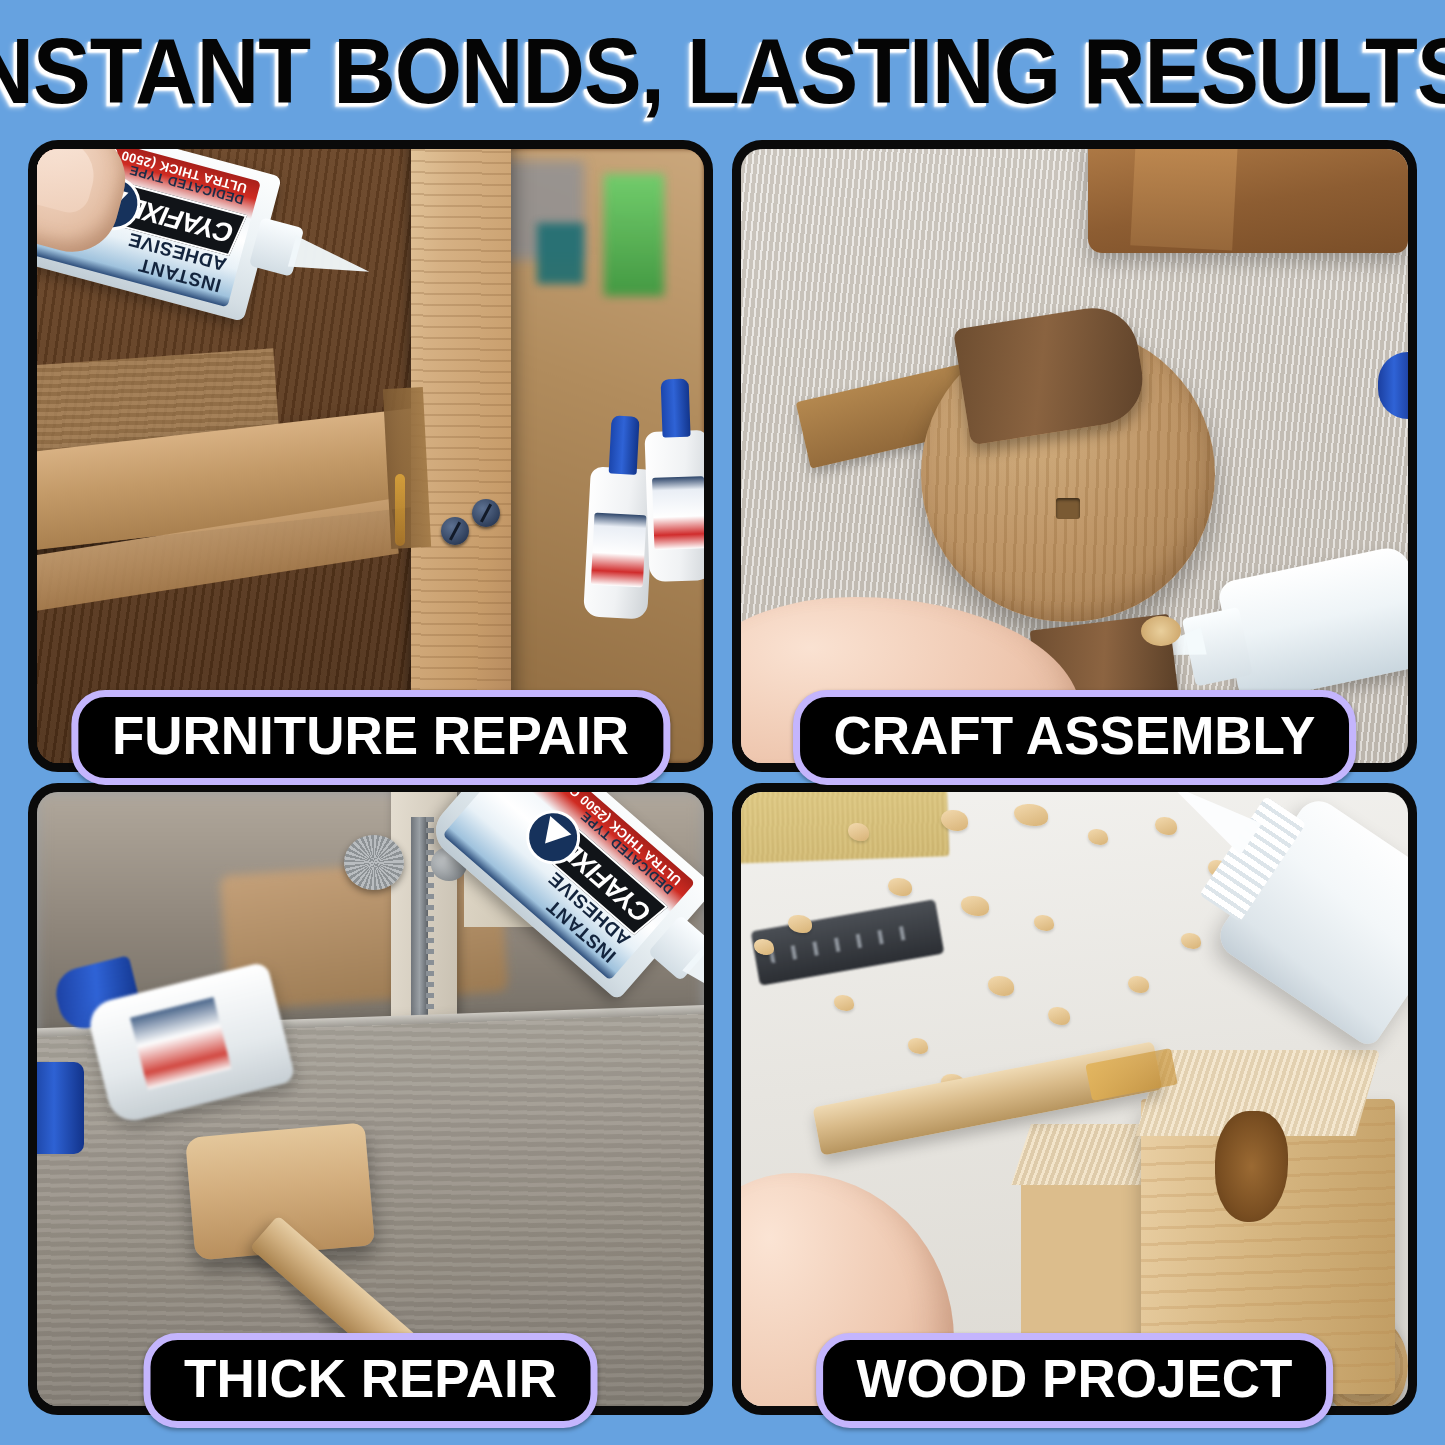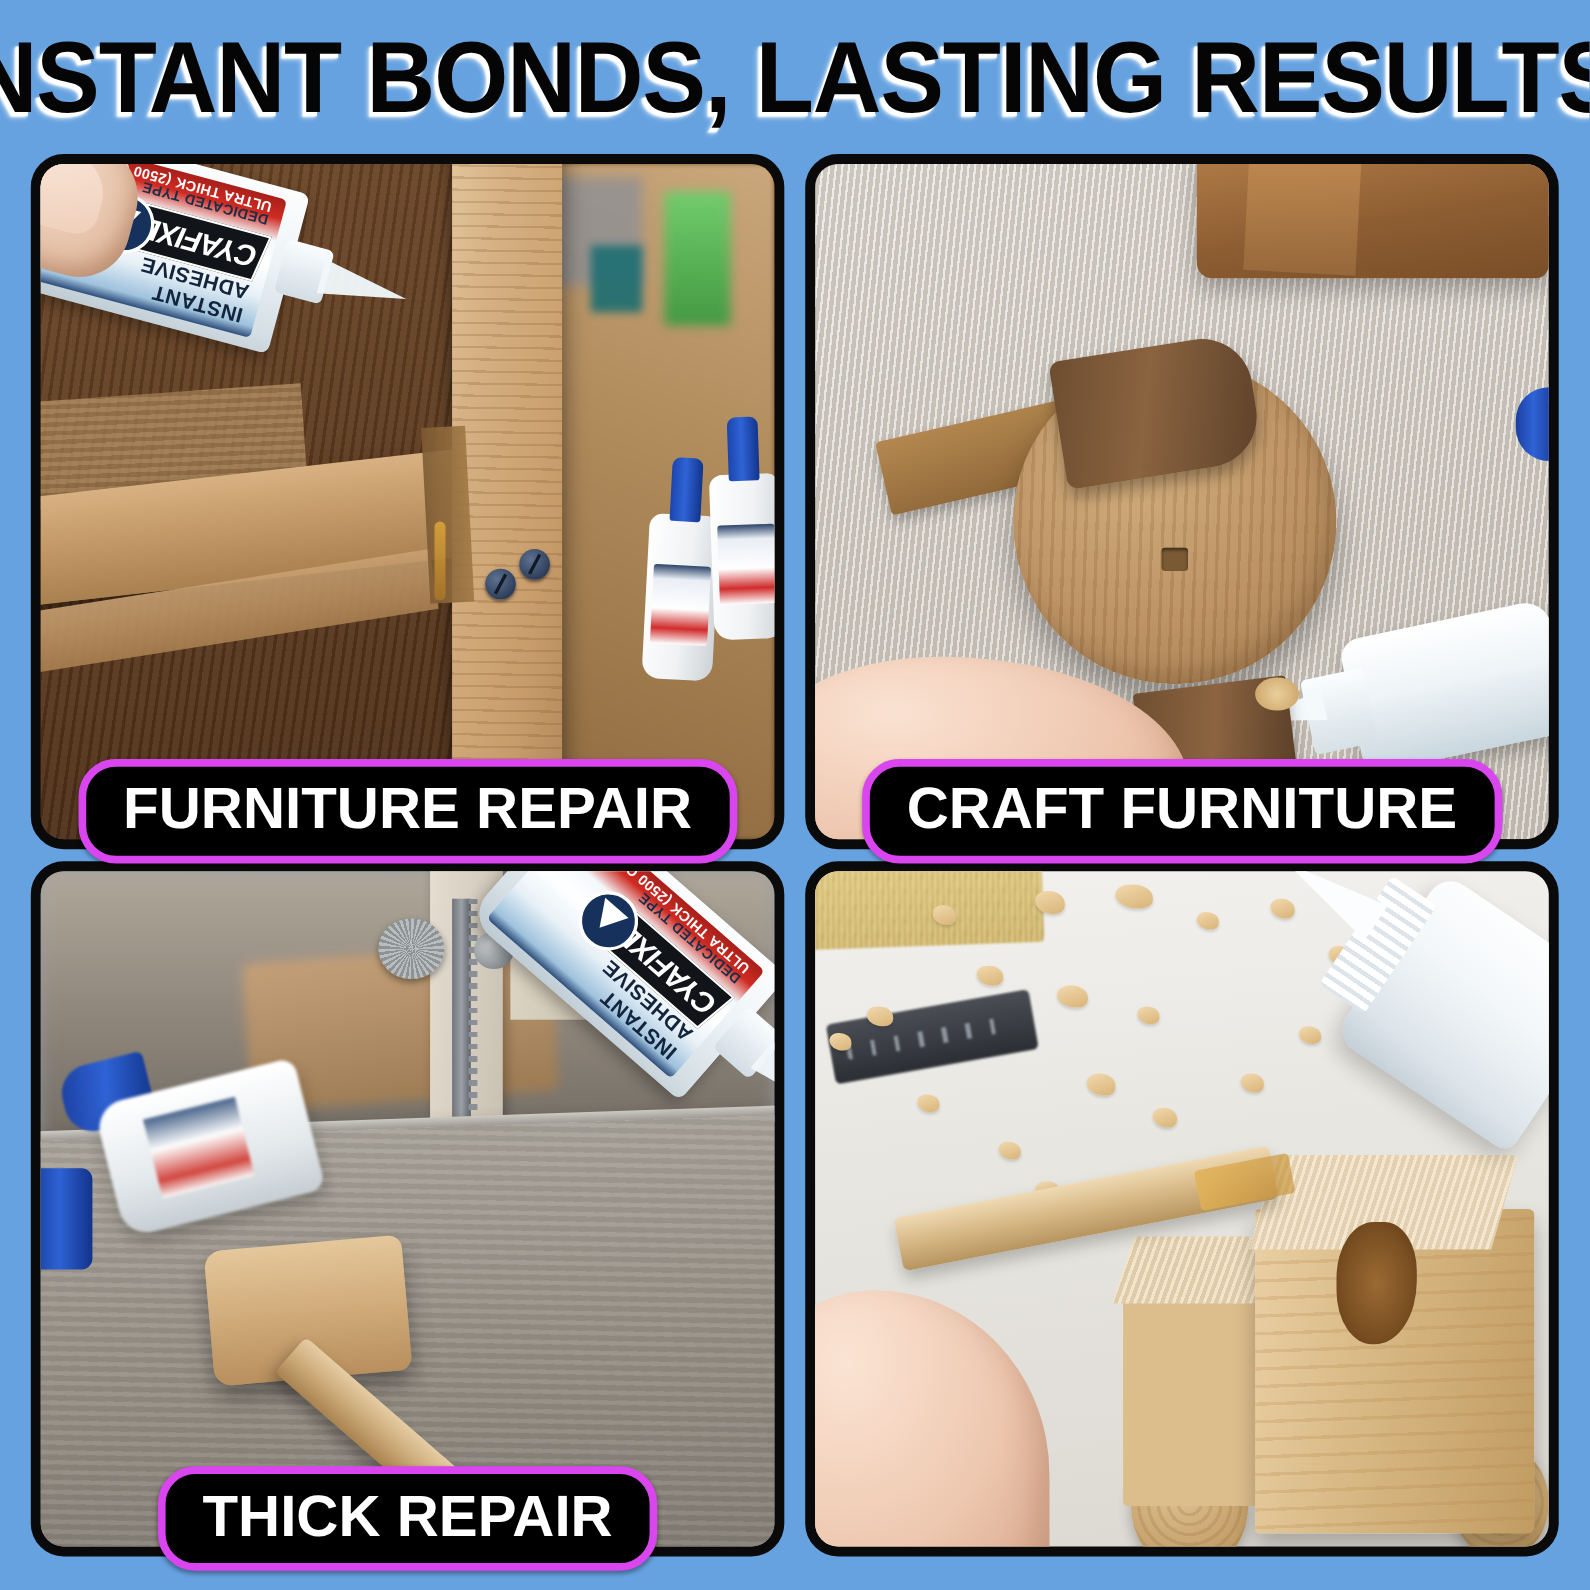--- a/index.html
+++ b/index.html
@@ -59,21 +59,21 @@
     overflow:hidden;
   }
 
   
   .caption{
     position:absolute;
     left:50%;
     bottom:-22px;
     transform:translateX(-50%);
     background:#000000;
-    border:7px solid #d946ef;
+    border:7px solid #c4b5fd;
     border-radius:34px;
     padding:9px 34px 12px 34px;
     z-index:12;
     box-shadow:0 2px 4px rgba(0,0,0,0.35);
     white-space:nowrap;
   }
   .caption span{
     display:block;
     color:#ffffff;
     font-weight:bold;
@@ -650,21 +650,21 @@
       <div class="nozzle2">
         <div class="b"></div>
         <div class="c"></div>
         <div class="t"></div>
       </div>
       <div class="peg-held"></div>
       <div class="peg-glue"></div>
       <div class="hand"></div>
     </div>
     <div class="caption">
-      <span>CRAFT FURNITURE</span>
+      <span>CRAFT ASSEMBLY</span>
     </div>
   </div>
 
   <div class="panel">
     <div class="photo p3">
       <div class="bgblur"></div>
       <div class="bgwood"></div>
       <div class="sawpost"></div>
       <div class="sawblade"></div>
       <div class="blockright"></div>
@@ -734,15 +734,18 @@
       <div class="bottle4">
         <div class="b4body"></div>
         <div class="b4ring"></div>
         <div class="b4tip"></div>
       </div>
 
       <div class="dowel4"></div>
       <div class="dowel4-glue"></div>
       <div class="hand4"></div>
     </div>
+    <div class="caption">
+      <span>WOOD PROJECT</span>
+    </div>
   </div>
 
 </div>
 
 </body></html>

